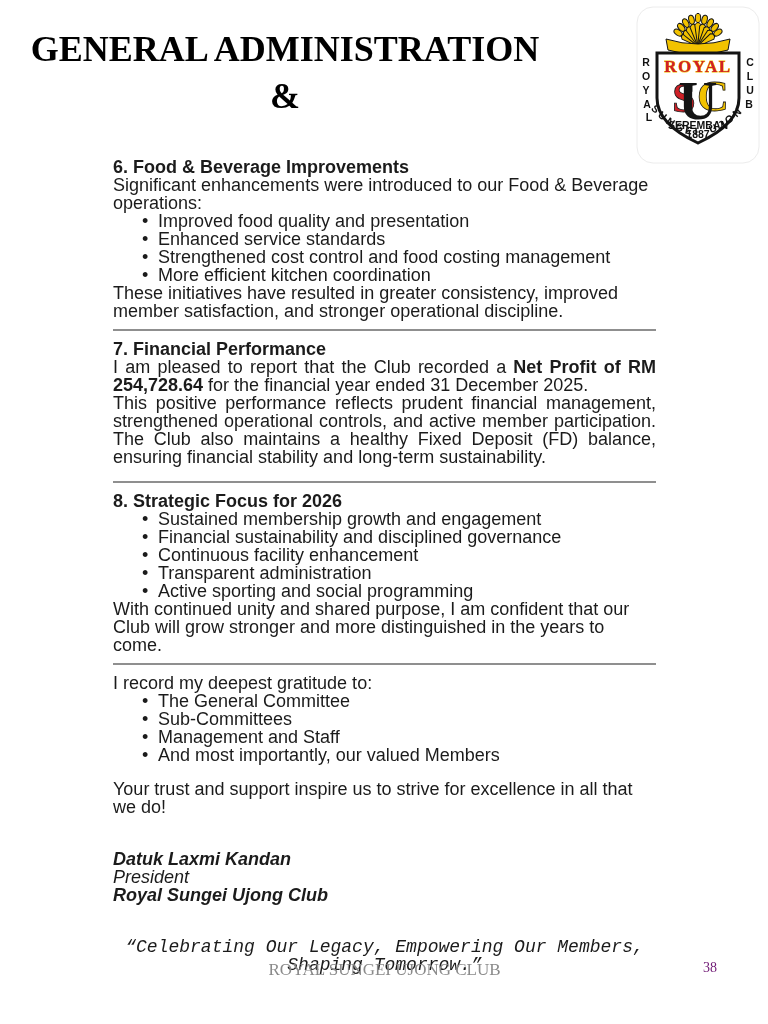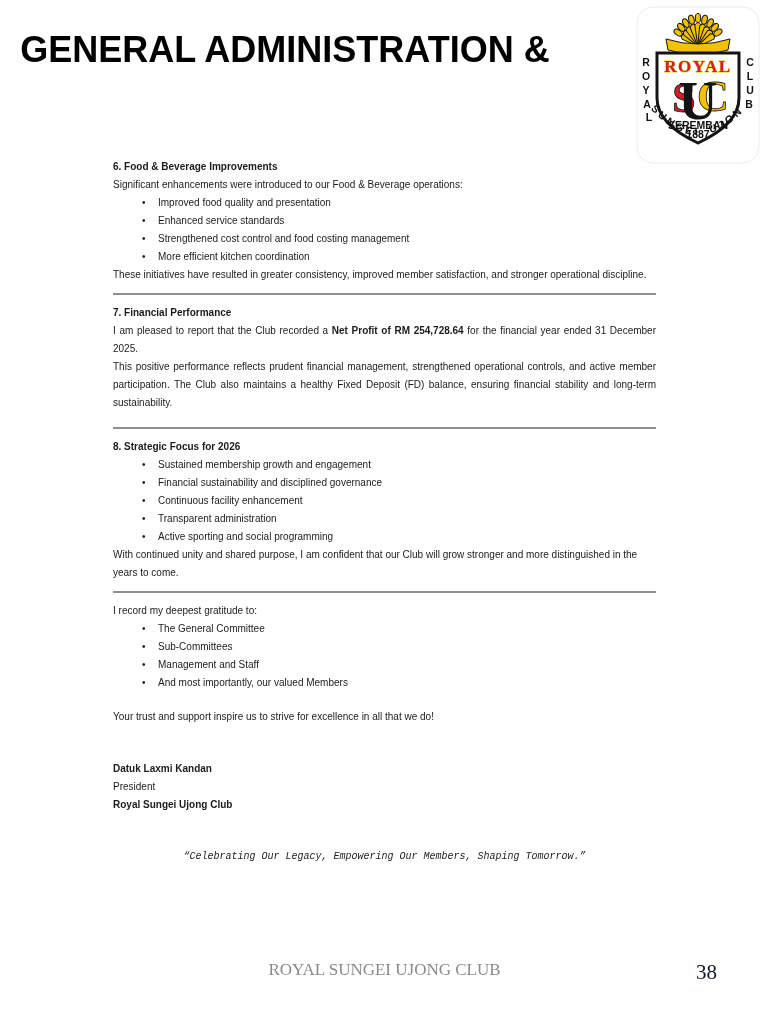--- a/index.html
+++ b/index.html
@@ -1,45 +1,45 @@
 <!DOCTYPE html>
 <html><head>
 <meta charset="utf-8">
 <style>
   html,body{margin:0;padding:0;background:#ffffff;}
   .page{position:relative;width:768px;height:1024px;background:#ffffff;overflow:hidden;
         font-family:"Liberation Sans", sans-serif;color:#1b1b1b;}
 
   
   .title{position:absolute;top:26px;left:20px;width:530px;text-align:center;
-         font-family:Liberation Sans, sans-serif;font-weight:bold;
+         font-family:Liberation Serif, serif;font-weight:bold;
          font-size:36px;line-height:47px;color:#000;}
 
   
   .logo{position:absolute;top:6px;right:8px;width:124px;height:158px;}
 
   
   .content{position:absolute;left:113px;top:158px;width:543px;
-           font-size:10px;line-height:18px;}
+           font-size:18px;line-height:18px;}
   .h{font-weight:bold;}
   .p{margin:0;}
   .just{text-align:justify;}
   .bullet{display:flex;}
   .bullet .dot{width:16px;margin-left:29px;flex:none;}
   .divider{border:none;border-top:2.5px solid #8f8f8f;margin:9px 0;}
   .divider.pre-s8{margin-top:15px;}
   .closing{margin-top:16px;}
-  .signature{margin-top:34px;}
+  .signature{margin-top:34px;font-style:italic;}
   .quote{margin-top:34px;text-align:center;font-style:italic;font-family:Liberation Mono, monospace;}
 
   
   .footer{position:absolute;left:113px;top:960px;width:543px;text-align:center;
           font-family:"Liberation Serif", serif;font-size:17px;color:#8a8a8a;}
   .pagenum{position:absolute;right:51px;top:960px;
-           font-family:"Liberation Serif", serif;font-size:21px;color:#0f172a;}
+           font-family:"Liberation Serif", serif;font-size:14px;color:#701a75;}
 
   
   .crest-ring{font-family:"Liberation Sans", sans-serif;font-weight:bold;font-size:10.5px;fill:#111;}
   .crest-serif{font-family:"Liberation Serif", serif;font-weight:bold;}
 </style>
 </head>
 <body>
 
 <div class="page">
 

